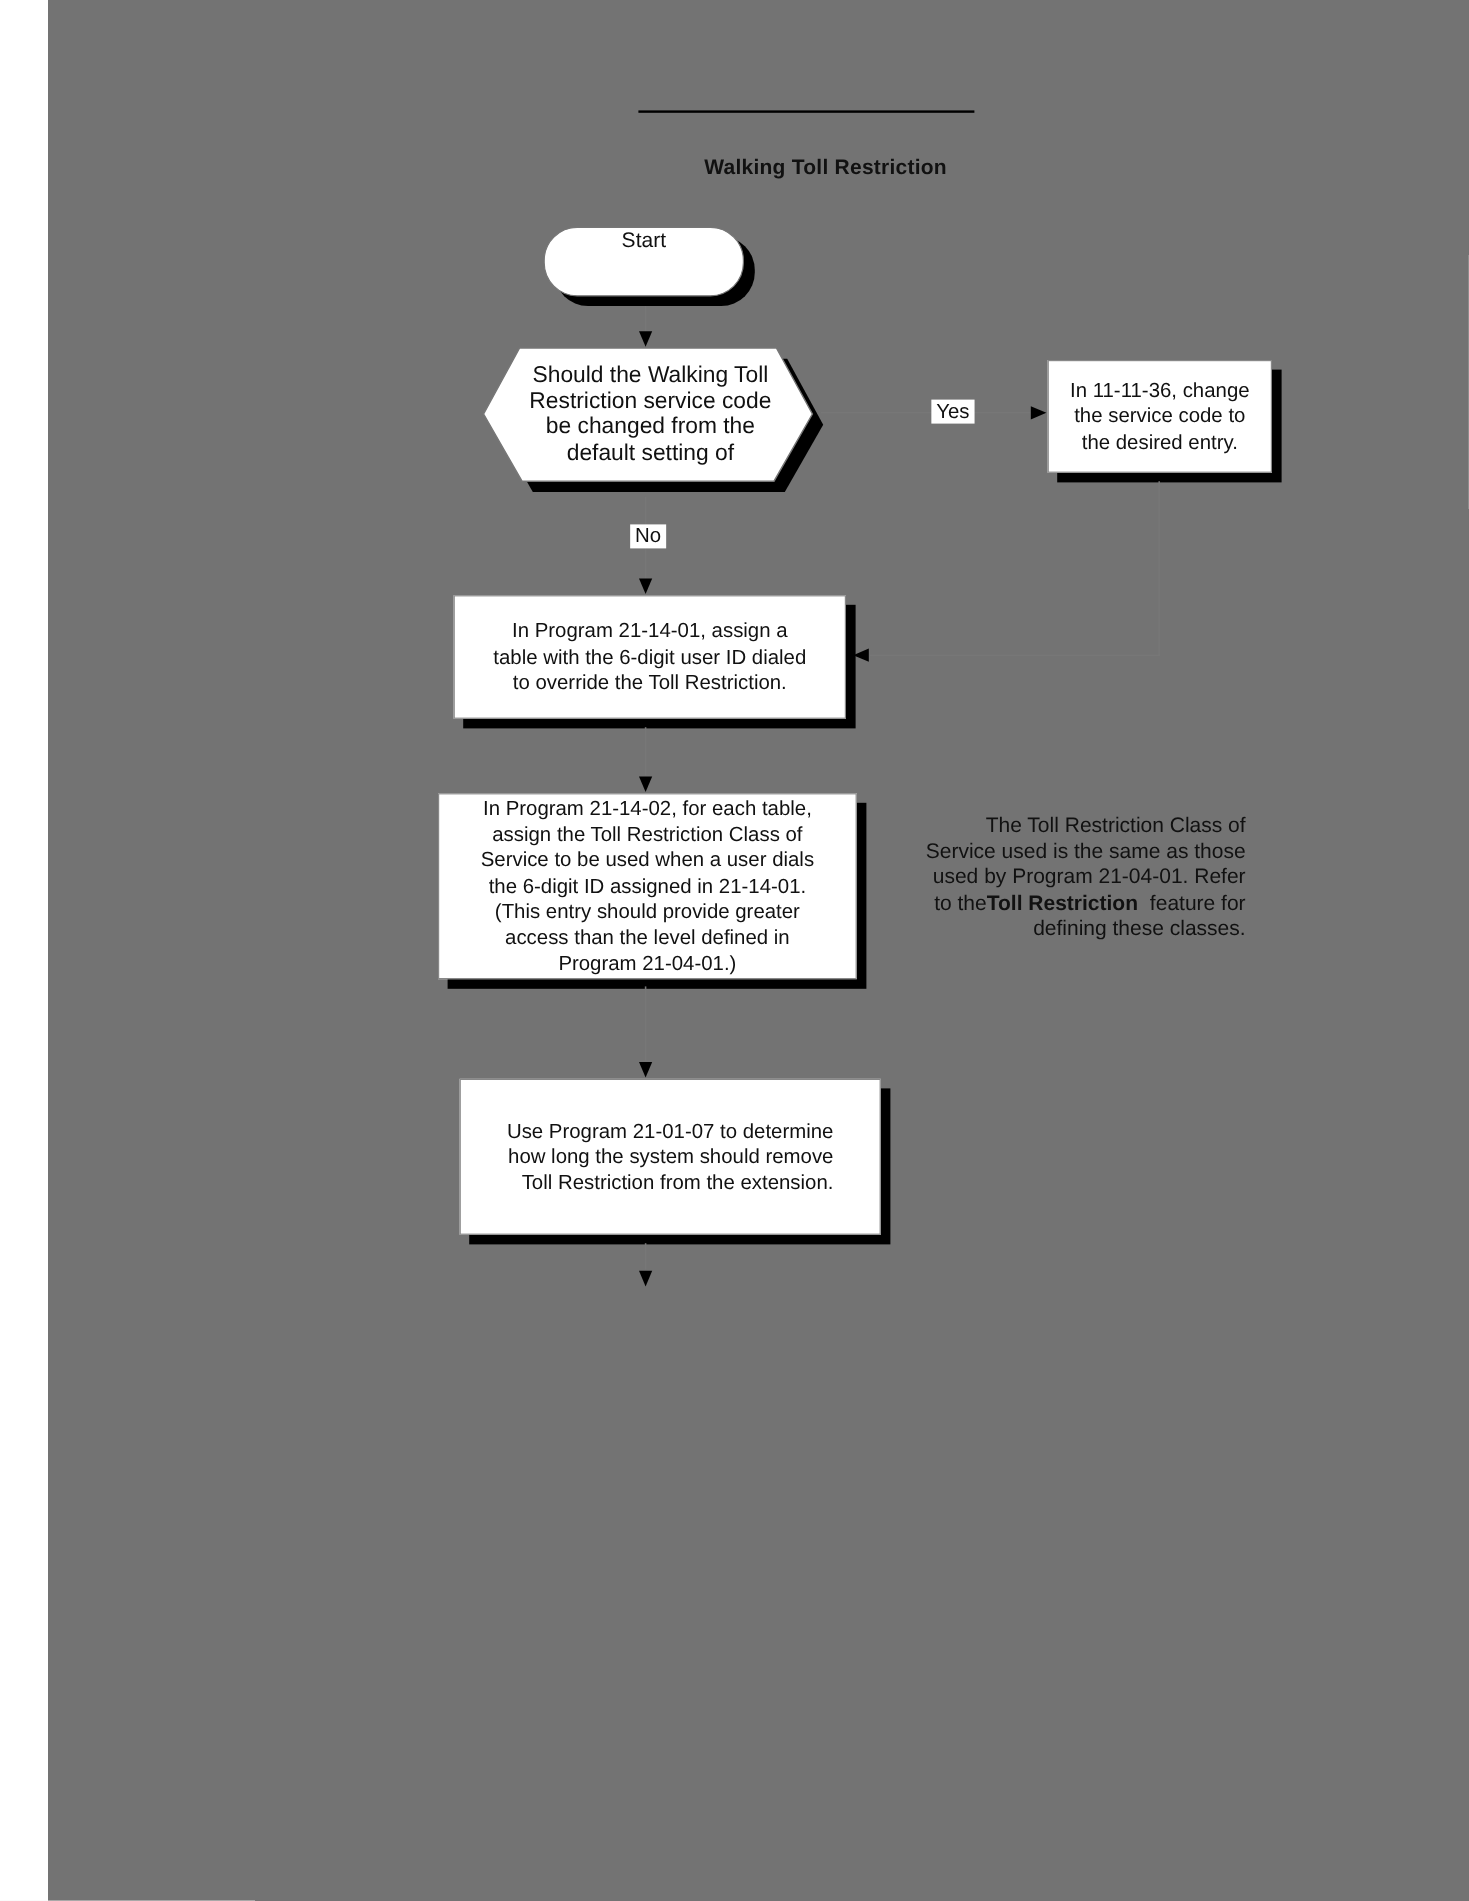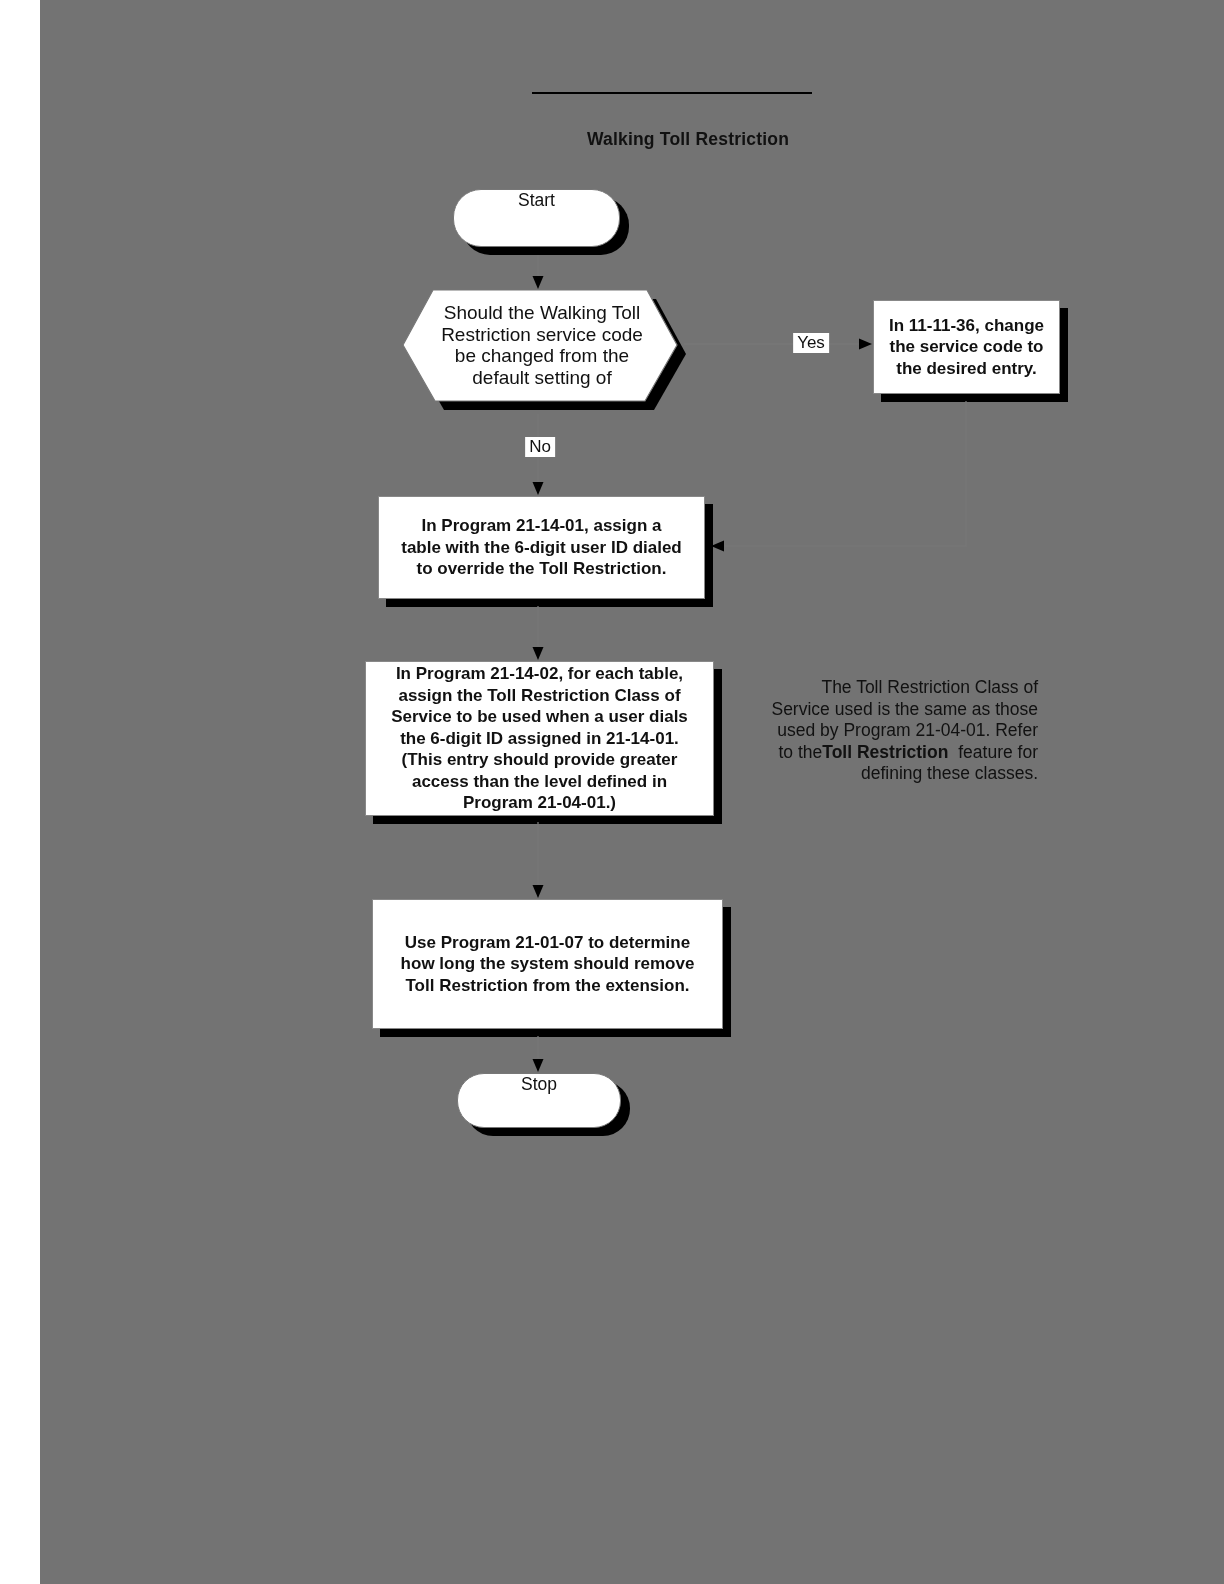--- a/index.html
+++ b/index.html
@@ -31,42 +31,42 @@
     font-size: 17.5px; z-index: 2;
   }
   #start-terminal { left: 413px; top: 189px; width: 165px; height: 56px; border-radius: 28px; }
   #stop-terminal  { left: 417px; top: 1073px; width: 162px; height: 53px; border-radius: 27px; }
   .process-box {
     background: #fff;
     border: 1px solid #888;
     box-shadow: 8px 8px 0 0 #000;
     display: flex; align-items: center; justify-content: center;
     text-align: center; font-size: 17px; line-height: 21.5px;
-    white-space: pre-line; z-index: 2; font-weight: bold;
+    white-space: pre-line; z-index: 2;
   }
   #box-change-code  { left: 833px; top: 300px; width: 185px; height: 92px; }
   #box-assign-table { left: 338px; top: 496px; width: 325px; height: 101px; }
   #box-assign-class { left: 325px; top: 661px; width: 347px; height: 153px; text-align: center; }
-  #box-duration     { left: 332px; top: 899px; width: 349px; height: 128px; }
+  #box-duration     { left: 343px; top: 899px; width: 349px; height: 128px; text-align: right; }
   #decision-shape { left: 350px; top: 278px; width: 310px; height: 145px; z-index: 2; }
   #decision-text {
     left: 378px; top: 302px; width: 248px;
     text-align: center; font-size: 19px; line-height: 21.5px;
     white-space: pre-line; z-index: 4;
   }
   #connector-layer {
     left: 0; top: 0; width: 1224px; height: 1584px;
     z-index: 3; pointer-events: none;
   }
   .edge-label {
     transform: translate(-50%, -50%);
     background: #fff; padding: 0 4px;
     font-size: 17px; z-index: 5;
   }
-  #yes-label { left: 771px; top: 343px; }
+  #yes-label { left: 754px; top: 343px; }
   #no-label  { left: 500px; top: 447px; }
   #side-note {
     left: 694px; top: 677px; width: 304px;
     text-align: right; font-size: 17.5px; line-height: 21.5px;
     z-index: 2;
   }
   #side-note .bold-seg { font-weight: bold; margin-right: 5px; }
 </style>
 </head>
 <body>
@@ -143,17 +143,14 @@
   </div>
 
   <div id="side-note" class="abs">
     <div>The Toll Restriction Class of</div>
     <div>Service used is the same as those</div>
     <div>used by Program 21-04-01. Refer</div>
     <div><span>to the</span><span class="bold-seg">Toll Restriction</span><span> feature for</span></div>
     <div>defining these classes.</div>
   </div>
 
-  <div id="stop-terminal" class="abs terminal">
-    <span>Stop</span>
-  </div>
 
 </div>
 
 </body></html>

